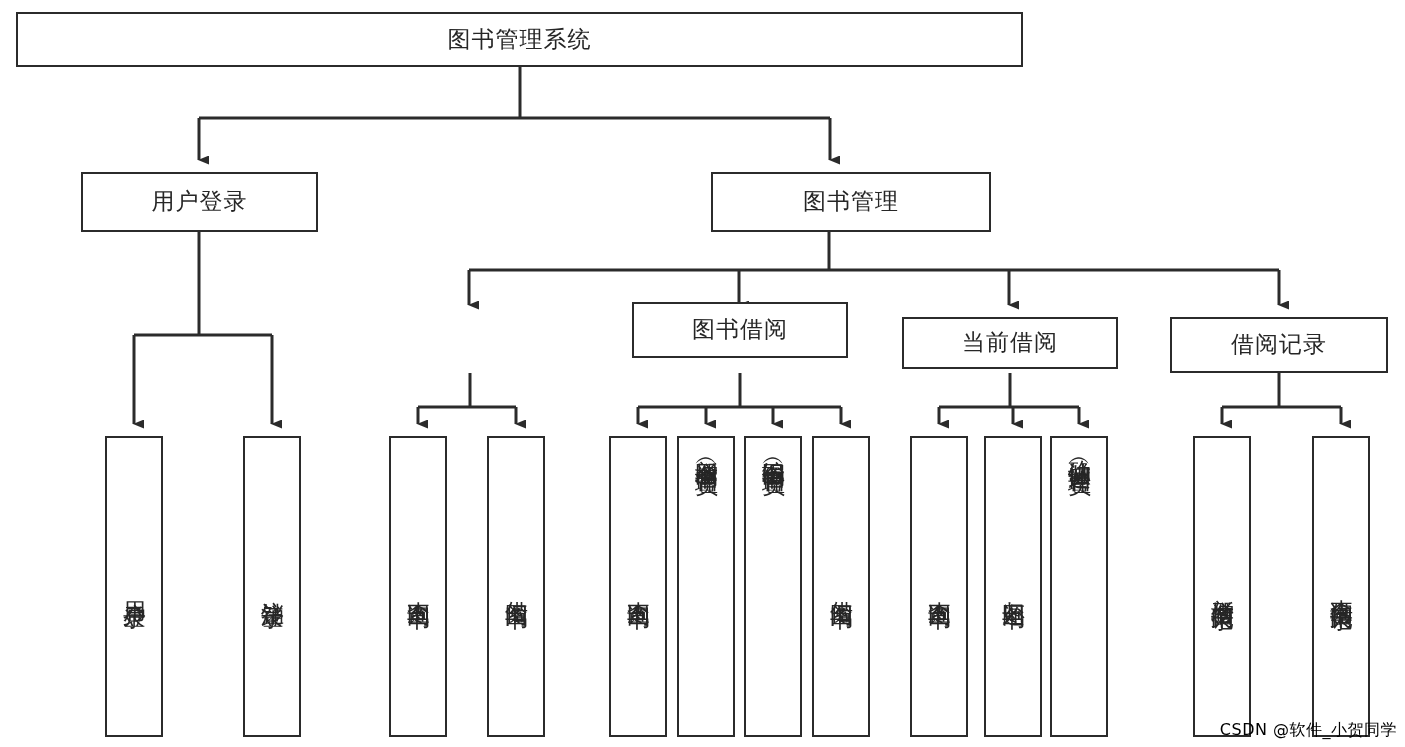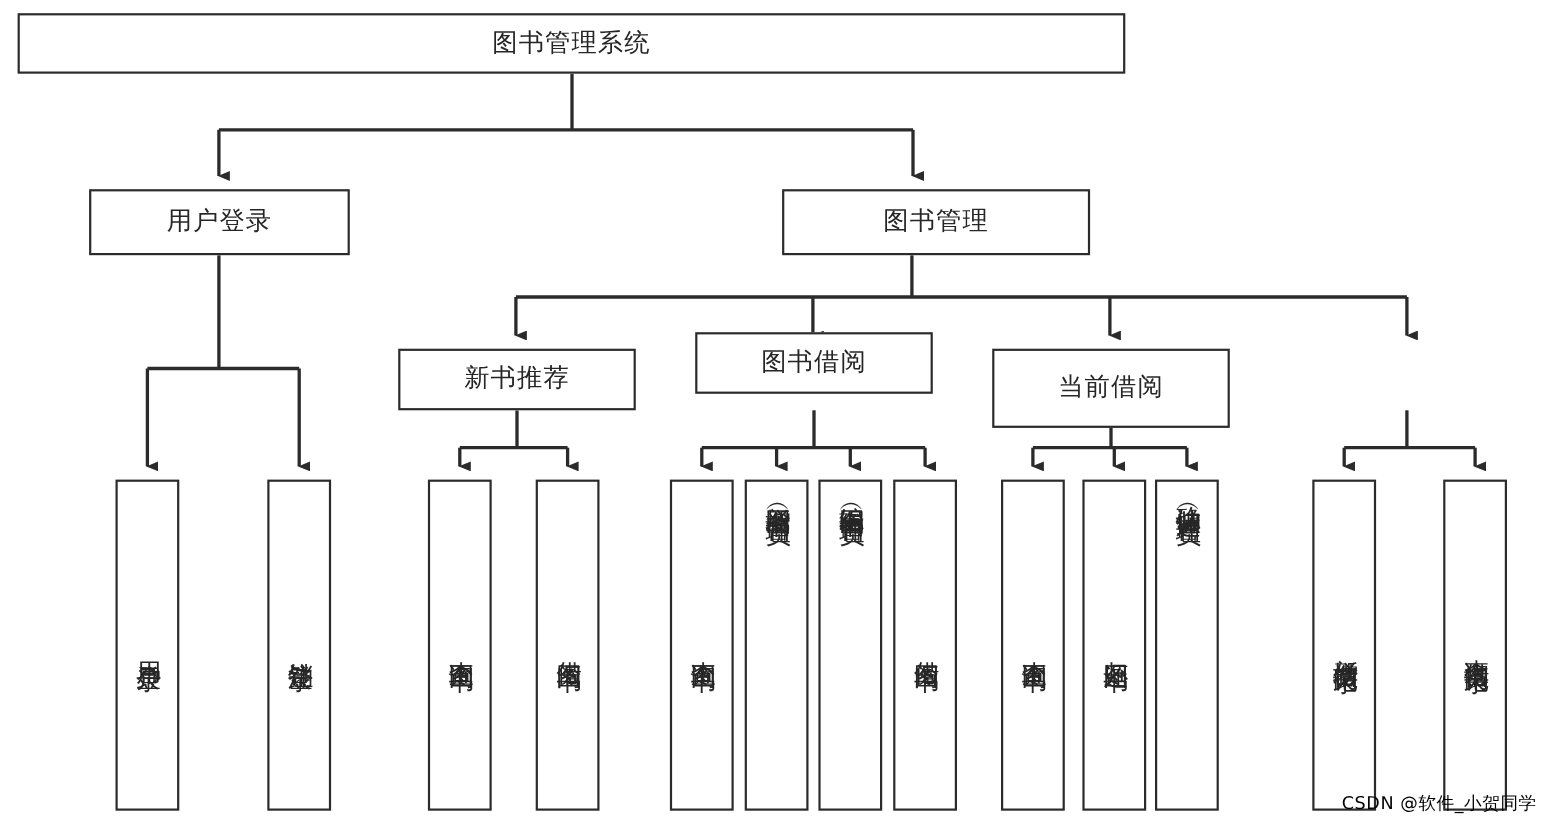--- a/index.html
+++ b/index.html
@@ -114,26 +114,26 @@
         <line x1="1341" y1="407" x2="1341" y2="424" marker-end="url(#arrowhead)"></line>
       </g>
   </svg>
 
   <div class="node node-h" style="left:16px;top:12px;width:1007px;height:55px;">图书管理系统</div>
 
   <div class="node node-h" style="left:81px;top:172px;width:237px;height:60px;">用户登录</div>
 
   <div class="node node-h" style="left:711px;top:172px;width:280px;height:60px;">图书管理</div>
 
-  <div class="node node-h" style="left:362px;top:317px;width:216px;height:56px;">新书推荐</div>
 
   <div class="node node-h" style="left:632px;top:302px;width:216px;height:56px;">图书借阅</div>
 
-  <div class="node node-h" style="left:902px;top:317px;width:216px;height:72px;">当前借阅</div>
+  <div class="node node-h" style="left:902px;top:317px;width:216px;height:52px;">当前借阅</div>
 
+  <div class="node node-h" style="left:1170px;top:317px;width:218px;height:56px;">借阅记录</div>
 
   <div class="node node-v center" style="left:105px;top:436px;width:58px;height:301px;">用户登录</div>
 
   <div class="node node-v center" style="left:243px;top:436px;width:58px;height:301px;">注销登录</div>
 
   <div class="node node-v center" style="left:389px;top:436px;width:58px;height:301px;">查询图书</div>
 
   <div class="node node-v center" style="left:487px;top:436px;width:58px;height:301px;">借阅图书</div>
 
   <div class="node node-v center" style="left:609px;top:436px;width:58px;height:301px;">查询图书</div>

